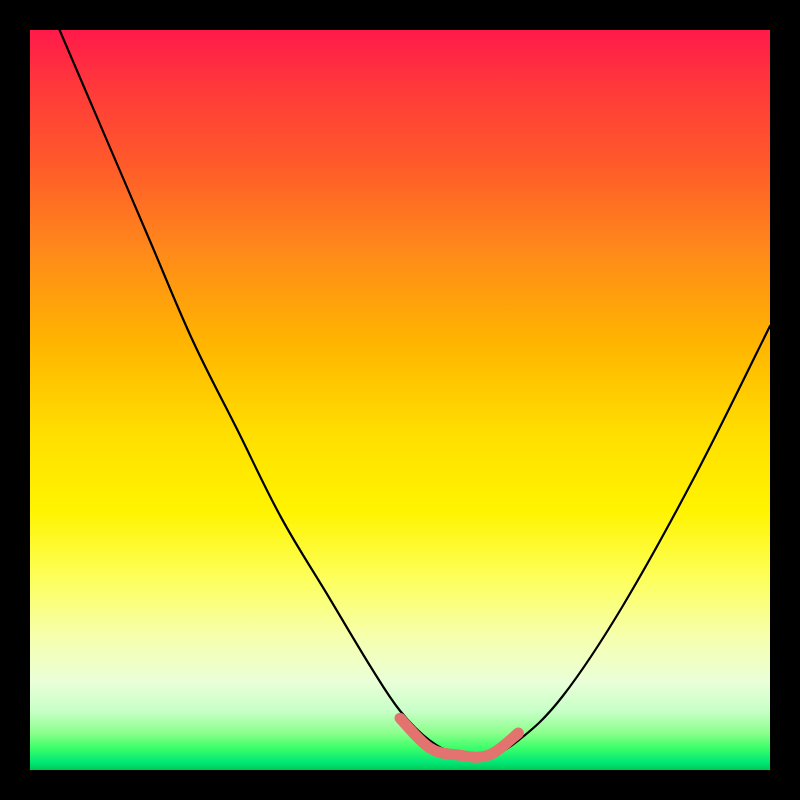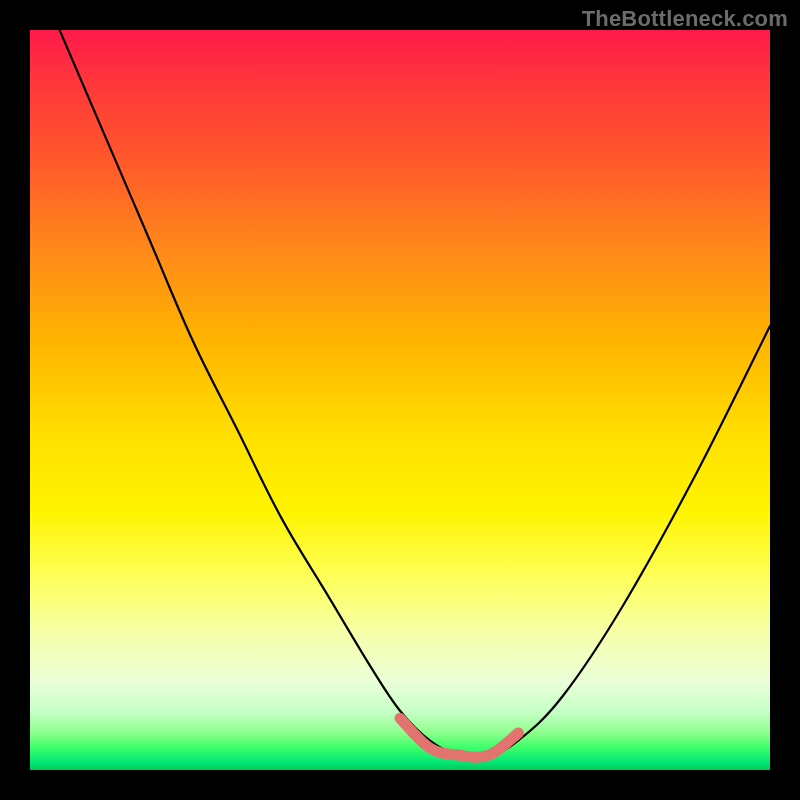--- a/index.html
+++ b/index.html
@@ -63,20 +63,19 @@
     stroke: #e2736f;
     stroke-width: 11;
     stroke-linecap: round;
     stroke-linejoin: round;
   }
 </style>
 </head>
 <body>
 
 <div class="canvas">
-  <div class="watermark">TheBottleneck.com</div>
   <div class="plot-area">
     <svg class="curves" viewBox="0 0 740 740" preserveAspectRatio="none">
       <path id="main-curve" class="black-line" d="M29.6 0.0 C37.6 18.6, 58.0 66.3, 74.0 103.6 C90.0 140.9, 102.4 169.9, 118.4 207.2 C134.4 244.5, 146.8 276.2, 162.8 310.8 C178.8 345.4, 191.2 367.6, 207.2 399.6 C223.2 431.6, 235.6 459.1, 251.6 488.4 C267.6 517.7, 280.0 535.8, 296.0 562.4 C312.0 589.0, 327.1 615.1, 340.4 636.4 C353.7 657.7, 359.3 667.5, 370.0 680.8 C380.7 694.1, 388.9 702.4, 399.6 710.4 C410.3 718.4, 418.5 722.5, 429.2 725.2 C439.9 727.9, 448.1 727.9, 458.8 725.2 C469.5 722.5, 475.1 721.1, 488.4 710.4 C501.7 699.7, 514.2 690.0, 532.8 666.0 C551.4 642.0, 568.0 617.2, 592.0 577.2 C616.0 537.2, 639.4 494.6, 666.0 444.0 C692.6 393.4, 726.7 322.6, 740.0 296.0"></path>
       <path id="highlight-curve" class="pink-line" d="M370.0 688.2 C375.3 693.5, 388.9 711.1, 399.6 717.8 C410.3 724.5, 418.5 723.9, 429.2 725.2 C439.9 726.5, 448.1 729.2, 458.8 725.2 C469.5 721.2, 483.1 707.0, 488.4 703.0"></path>
     </svg>
   </div>
 </div>
 
 </body></html>

